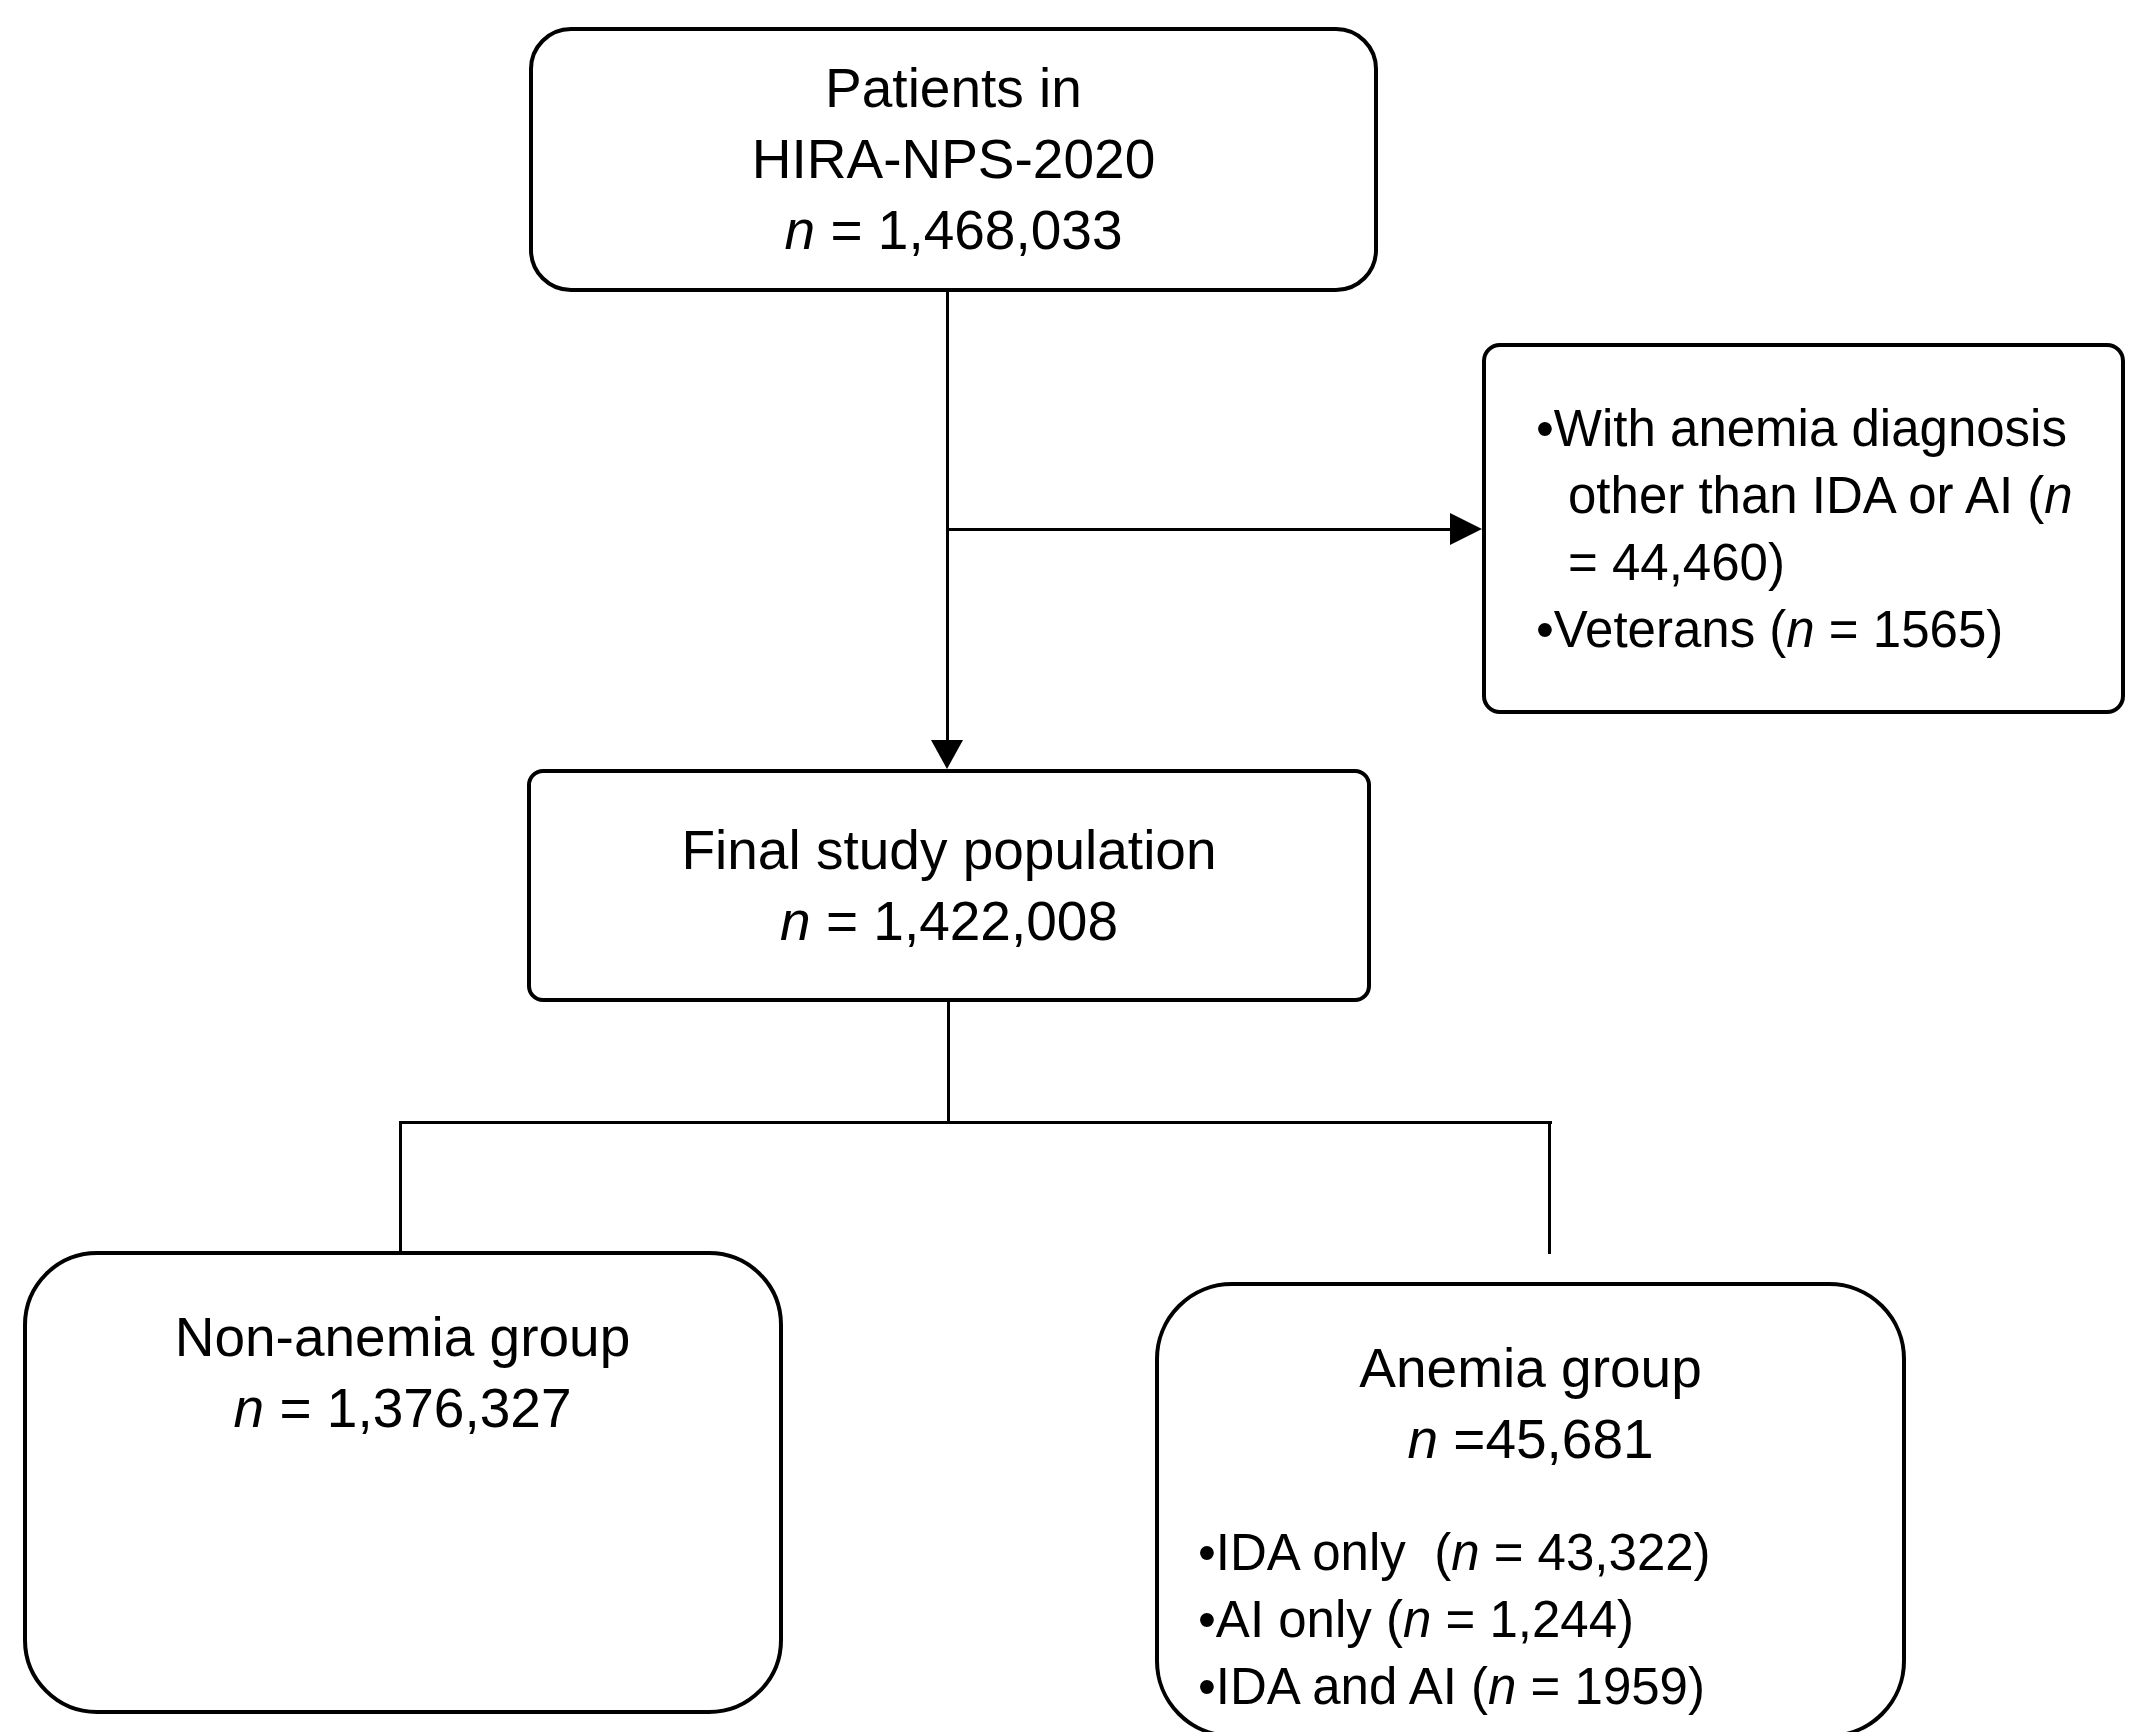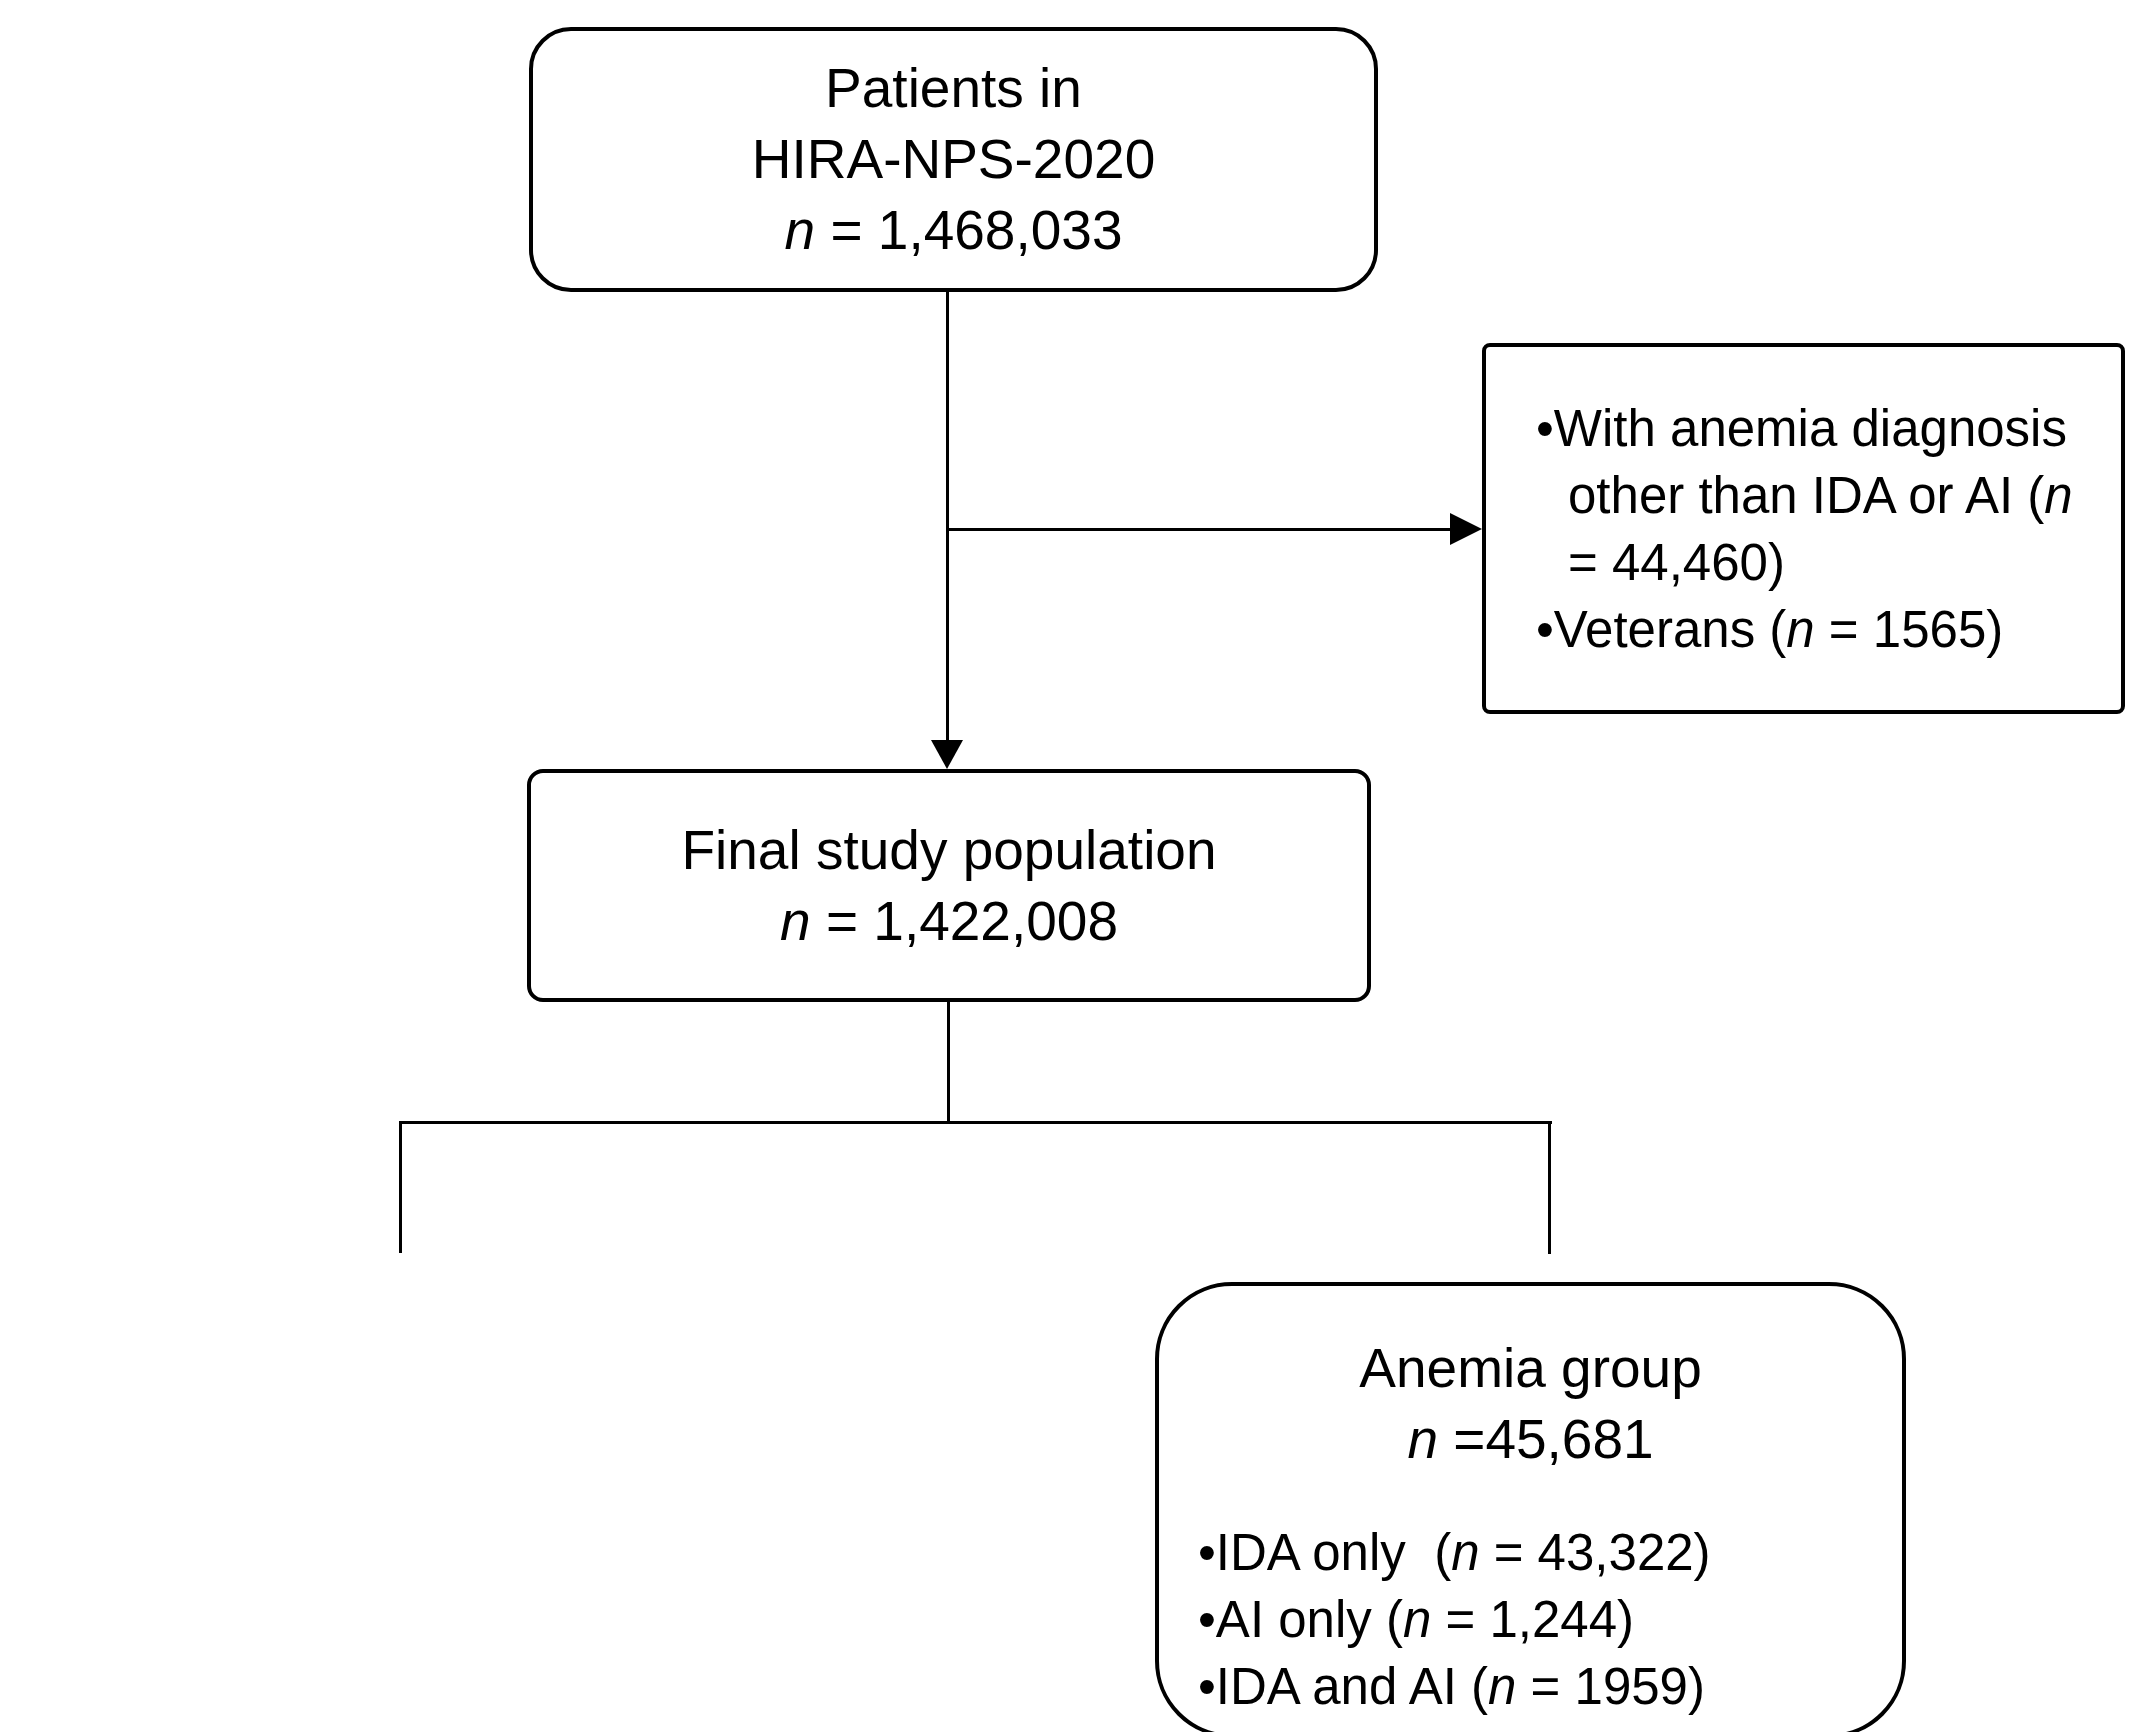--- a/index.html
+++ b/index.html
@@ -71,21 +71,21 @@
   
   .box-source {
     left: 529px; top: 26.5px;
     width: 849px; height: 265px;
     border-radius: 42px;
     text-align: right;
   }
   .box-exclusion {
     left: 1482px; top: 343px;
     width: 643px; height: 371px;
-    border-radius: 8px;
+    border-radius: 18px;
     display: flex;
     align-items: center;
   }
   .box-exclusion .bullet-list {
     padding: 0 24px 0 50px;
   }
   .box-final {
     left: 527px; top: 769px;
     width: 844px; height: 233px;
     border-radius: 16px;
@@ -138,20 +138,26 @@
       <div class="bullet-item"><span>•</span><span>With anemia diagnosis other than IDA or AI (</span><i class="it">n</i><span> = 44,460)</span></div>
       <div class="bullet-item"><span>•</span><span>Veterans (</span><i class="it">n</i><span> = 1565)</span></div>
     </div>
   </div>
 
   <div class="box box-final center-text">
     <div class="line">Final study population</div>
     <div class="line"><i class="it">n</i><span> = 1,422,008</span></div>
   </div>
 
+  <div class="box box-non-anemia">
+    <div class="group-title">
+      <div class="line">Non-anemia group</div>
+      <div class="line"><i class="it">n</i><span> = 1,376,327</span></div>
+    </div>
+  </div>
 
   <div class="box box-anemia">
     <div class="group-title">
       <div class="line">Anemia group</div>
       <div class="line"><i class="it">n</i><span> =45,681</span></div>
     </div>
     <div class="bullet-list">
       <div class="bullet-item"><span>•</span><span>IDA only  (</span><i class="it">n</i><span> = 43,322)</span></div>
       <div class="bullet-item"><span>•</span><span>AI only (</span><i class="it">n</i><span> = 1,244)</span></div>
       <div class="bullet-item"><span>•</span><span>IDA and AI (</span><i class="it">n</i><span> = 1959)</span></div>

